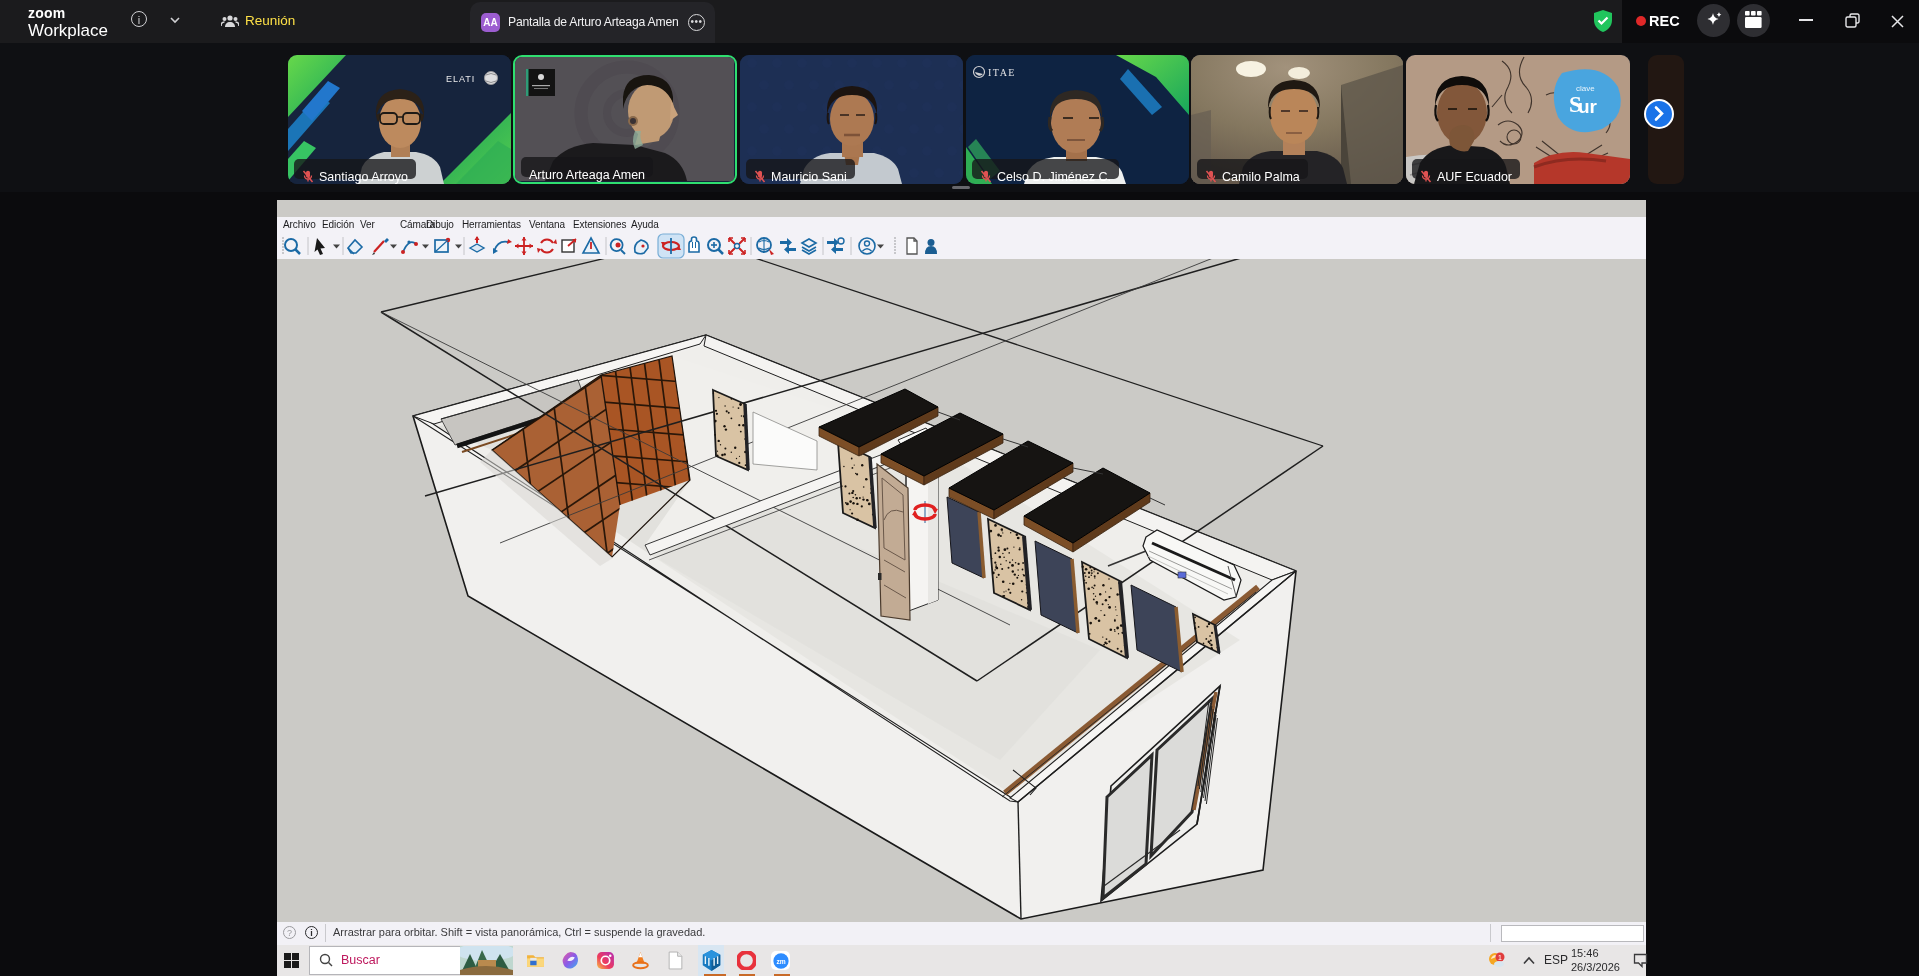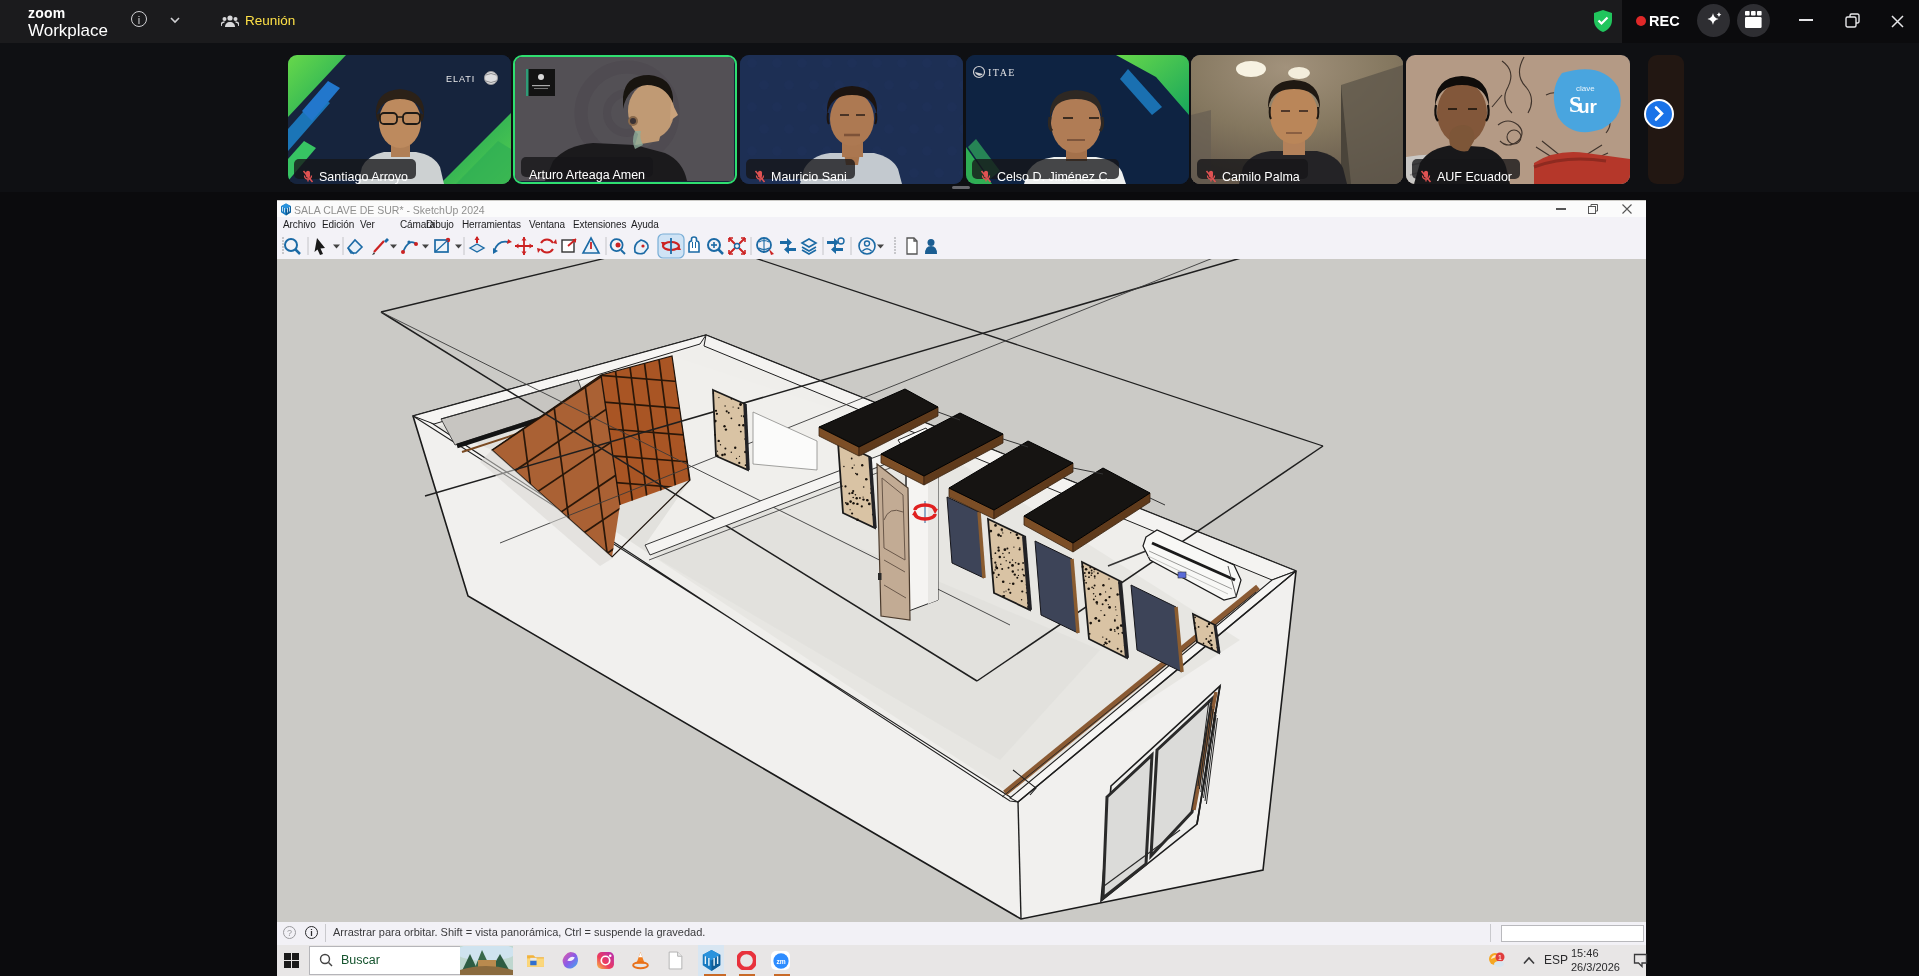--- a/index.html
+++ b/index.html
@@ -48,20 +48,25 @@
         <path d="M2 4l4 4 4-4" stroke="#cfcfd2" stroke-width="1.6" fill="none"></path>
       </svg>
     <svg style="position:absolute;left:221px;top:13px" width="18" height="16" viewBox="0 0 18 16">
         <circle cx="9" cy="5" r="2.6" fill="#d8d8da"></circle>
         <circle cx="3.5" cy="6" r="2" fill="#d8d8da"></circle>
         <circle cx="14.5" cy="6" r="2" fill="#d8d8da"></circle>
         <path d="M4 14c0-3 2-5 5-5s5 2 5 5z" fill="#d8d8da"></path>
         <path d="M0 13c0-2.5 1.4-4 3.5-4M18 13c0-2.5-1.4-4-3.5-4" stroke="#d8d8da" stroke-width="1.6" fill="none"></path>
       </svg>
     <div class="reunion">Reunión</div>
+    <div class="tab">
+      <div class="av">AA</div>
+      <div class="tt">Pantalla de Arturo Arteaga Amen</div>
+      <div class="dots">•••</div>
+    </div>
     <svg style="position:absolute;left:1592px;top:9px" width="22" height="24" viewBox="0 0 22 24">
         <path d="M11 1l9 3v7c0 6-4 10-9 12C6 21 2 17 2 11V4z" fill="#21c55d"></path>
         <path d="M6.5 11.5l3 3 6-6" stroke="#fff" stroke-width="2.2" fill="none"></path>
       </svg>
     <div class="recdot"></div>
       <div class="rec">REC</div>
     <div class="cbtn" style="left:1697px;"></div>
     <svg style="position:absolute;left:1704px;top:10px" width="20" height="20" viewBox="0 0 20 20">
         <path d="M9 3c0.8 3.5 2 5 5.5 6-3.5 1-4.7 2.5-5.5 6-0.8-3.5-2-5-5.5-6C7 8 8.2 6.5 9 3z" fill="#fff"></path>
         <path d="M15 2c0.35 1.5 0.9 2.1 2.4 2.6-1.5 0.5-2 1.1-2.4 2.6-0.4-1.5-0.9-2.1-2.4-2.6 1.5-0.5 2-1.1 2.4-2.6z" fill="#fff"></path>
@@ -311,37 +316,20 @@
           </svg>AUF Ecuador</div>
       </div>
     <div class="vt" style="left:1648px;width:36px;background:#221712;"></div>
     <div class="nextbtn"><svg width="25" height="25" viewBox="0 0 25 25">
           <path d="M10 6.5l6 6-6 6" stroke="#fff" stroke-width="2.6" fill="none" stroke-linecap="round"></path>
         </svg></div>
   </div>
 
   <div class="share">
     <div style="position:absolute;left:675px;top:-14px;width:18px;height:3px;border-radius:2px;background:#67676c;"></div>
-    <div class="titlebar">
-      <svg style="position:absolute;left:3px;top:1.5px" width="12" height="13" viewBox="0 0 24 26">
-          <path d="M12 1l10 5.5v12L12 25 2 18.5v-12z" fill="#1679c0"></path>
-          <path d="M12 1l10 5.5L12 13 2 6.5z" fill="#2a93dd"></path>
-          <path d="M12 13v12l10-6.5v-12z" fill="#105e97"></path>
-          <path d="M5 8v9M9 10v9M15 10v9M19 8v9" stroke="#e8f4fc" stroke-width="1.6"></path>
-        </svg>
-      <div class="ttx">SALA CLAVE DE SUR* - SketchUp 2024</div>
-      <div style="position:absolute;left:1279px;top:7px;width:10px;height:1.5px;background:#555;"></div>
-      <svg style="position:absolute;left:1311px;top:3px" width="10" height="10" viewBox="0 0 10 10">
-          <rect x="0.5" y="2.5" width="7" height="7" stroke="#555" fill="none"></rect>
-          <path d="M3 2.5V0.5h6.5V7H7.5" stroke="#555" fill="none"></path>
-        </svg>
-      <svg style="position:absolute;left:1345px;top:3px" width="10" height="10" viewBox="0 0 10 10">
-          <path d="M0.5 0.5l9 9M9.5 0.5l-9 9" stroke="#555" stroke-width="1.1"></path>
-        </svg>
-    </div>
     <div class="menubar">
       <span style="left:6px;">Archivo</span>
         <span style="left:45px;">Edición</span>
         <span style="left:83px;">Ver</span>
         <span style="left:123px;">Cámara</span>
         <span style="left:149px;">Dibujo</span>
         <span style="left:185px;">Herramientas</span>
         <span style="left:252px;">Ventana</span>
         <span style="left:296px;">Extensiones</span>
         <span style="left:354px;">Ayuda</span>
@@ -887,21 +875,21 @@
           <rect x="0" y="0" width="7" height="7" fill="#1a1a1a"></rect>
           <rect x="8" y="0" width="7" height="7" fill="#1a1a1a"></rect>
           <rect x="0" y="8" width="7" height="7" fill="#1a1a1a"></rect>
           <rect x="8" y="8" width="7" height="7" fill="#1a1a1a"></rect>
         </svg>
       <div style="position:absolute;left:32px;top:1px;width:204px;height:29px;background:#fff;border:1px solid #b5b5b9;"></div>
       <svg style="position:absolute;left:42px;top:8px" width="15" height="15" viewBox="0 0 15 15">
           <circle cx="6" cy="6" r="4.5" fill="none" stroke="#444" stroke-width="1.4"></circle>
           <line x1="9.5" y1="9.5" x2="13" y2="13" stroke="#444" stroke-width="1.4"></line>
         </svg>
-      <div style="position:absolute;left:64px;top:8px;font-size:12.5px;color:#14532d;">Buscar</div>
+      <div style="position:absolute;left:64px;top:8px;font-size:12.5px;color:#be185d;">Buscar</div>
       <svg style="position:absolute;left:183px;top:1px" width="53" height="29">
           <rect width="53" height="29" fill="#bfd7cf"></rect>
           <ellipse cx="26" cy="6" rx="30" ry="9" fill="#cfe3ef"></ellipse>
           <polygon points="0,29 10,8 20,29" fill="#2e5c42"></polygon>
           <polygon points="12,29 22,4 34,29" fill="#38684a"></polygon>
           <polygon points="28,29 40,8 52,29" fill="#2e5c42"></polygon>
           <rect x="18" y="14" width="18" height="15" fill="#b98a4e"></rect>
           <path d="M0 24 q26 -8 53 0 l0 5 l-53 0 z" fill="#8a6a3e"></path>
         </svg>
       <svg class="tb-ico" style="left:249px;" viewBox="0 0 18 18">

